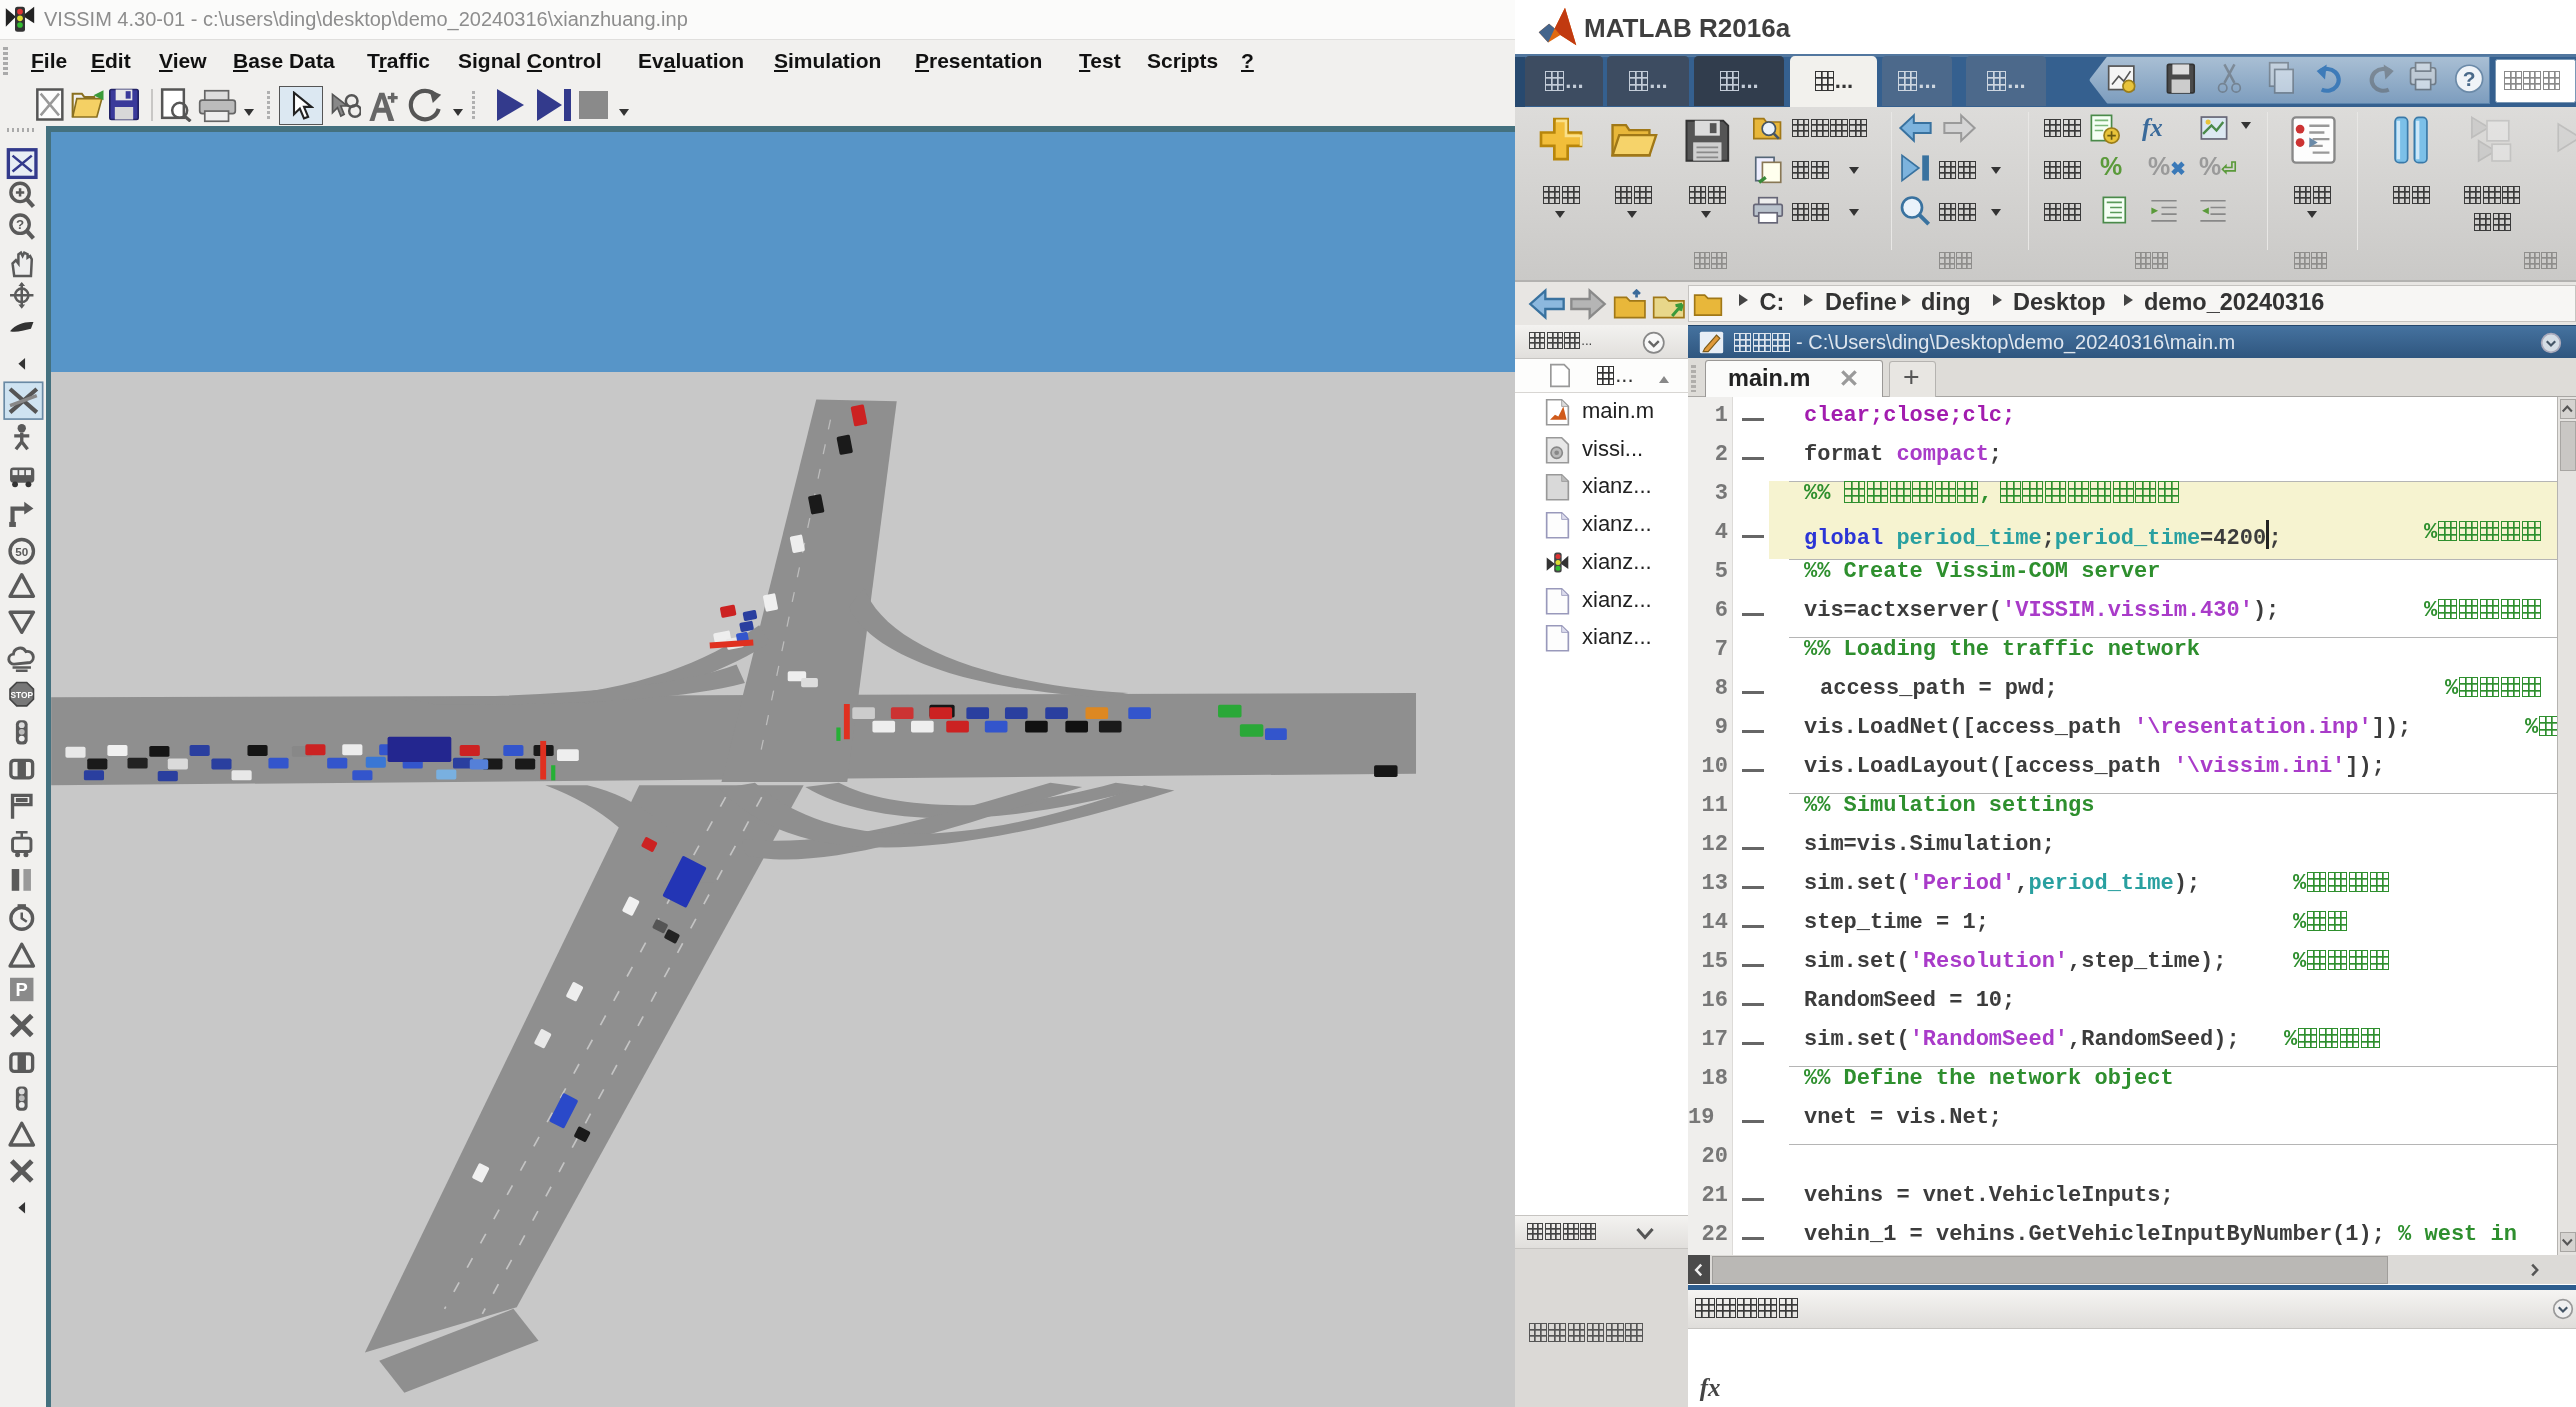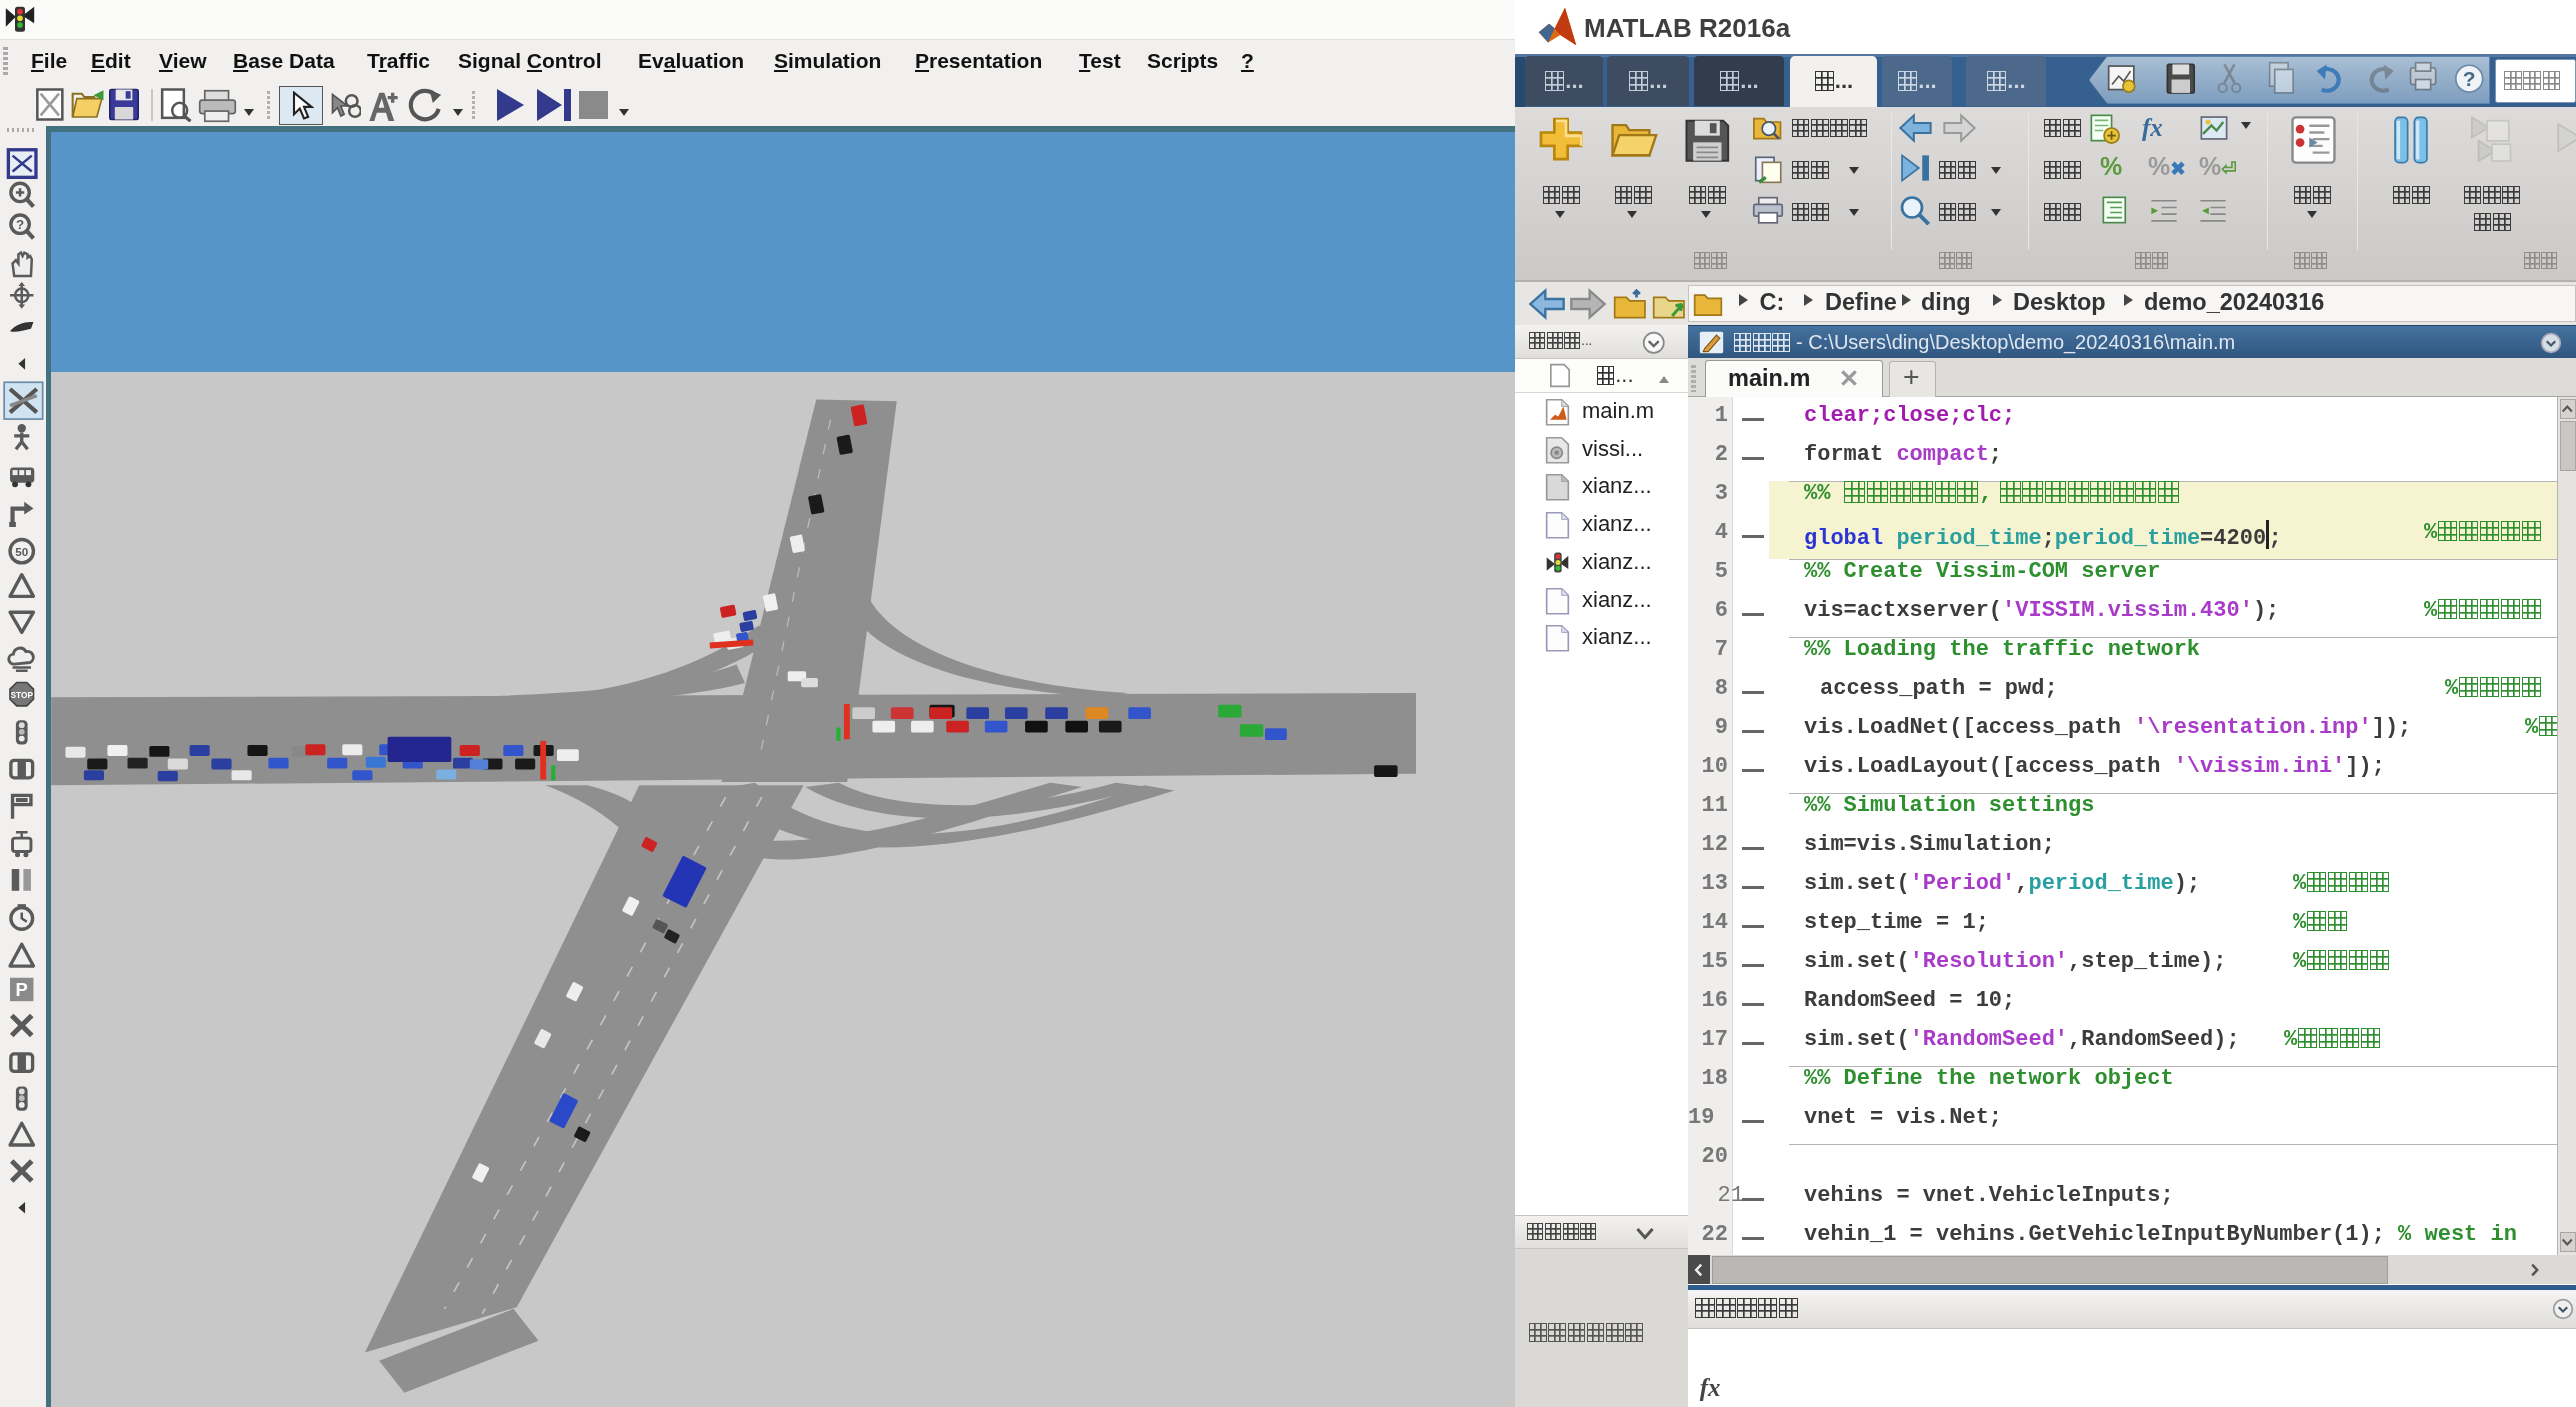--- a/index.html
+++ b/index.html
@@ -20,20 +20,21 @@
 
   <div class="abs" style="left:0;top:0;width:1515px;height:39px;background:#fbfbfa"></div>
   <svg class="abs" style="left:4.2px;top:5px" width="32" height="30" viewBox="0 0 38 36">
     <path d="M2 4 L14 14 L2 26 Z" fill="#222"></path>
       <path d="M36 2 L22 13 L36 22 Z" fill="#222"></path>
     <rect x="13" y="2" width="12" height="30" rx="3" fill="#333"></rect>
     <circle cx="19" cy="8" r="3.4" fill="#d33"></circle>
       <circle cx="19" cy="16" r="3.4" fill="#dd3"></circle>
       <circle cx="19" cy="24" r="3.4" fill="#3b3"></circle>
   </svg>
+  <div class="abs" style="left:44px;top:8.4px;font-size:20px;color:#8d8d8d">VISSIM 4.30-01 - c:\users\ding\desktop\demo_20240316\xianzhuang.inp</div>
 
   <div class="abs" style="left:0;top:39px;width:1515px;height:44px;background:#f1f0ee;border-top:0.8px solid #e0dfdd"></div>
   <div class="abs" id="menus" style="left:0;top:49px;width:1515px;height:28.5px;font-size:21px;font-weight:bold;color:#111;white-space:nowrap">
     <span class="abs" style="left:31px"><u>F</u>ile</span>
     <span class="abs" style="left:91px"><u>E</u>dit</span>
     <span class="abs" style="left:159px"><u>V</u>iew</span>
     <span class="abs" style="left:233px"><u>B</u>ase Data</span>
     <span class="abs" style="left:367px">T<u>r</u>affic</span>
     <span class="abs" style="left:458px">Signal <u>C</u>ontrol</span>
     <span class="abs" style="left:638px">Ev<u>a</u>luation</span>
@@ -668,21 +669,21 @@
 <span class="abs" style="left:0;top:630px;width:40px;text-align:right;color:#777;font-weight:bold">17</span>
 <div class="abs" style="left:54px;top:645px;width:22px;height:3.4px;background:#666"></div>
 <span class="abs" style="left:116px;top:630px;white-space:pre"><span style="color:#3c3c3c">sim.set(</span><span style="color:#a93bc9">'RandomSeed'</span><span style="color:#3c3c3c">,RandomSeed);</span></span>
 <span class="abs" style="left:596px;top:630px;white-space:pre;color:#2e8f2e">%<span class="cj c24"></span><span class="cj c24"></span><span class="cj c24"></span><span class="cj c24"></span></span>
 <span class="abs" style="left:0;top:669px;width:40px;text-align:right;color:#777;font-weight:bold">18</span>
 <span class="abs" style="left:116px;top:669px;white-space:pre"><span style="color:#2e8f2e">%% Define the network object</span></span>
 <span class="abs" style="left:0;top:708px;width:40px;text-align:left;color:#777;font-weight:bold">19</span>
 <div class="abs" style="left:54px;top:723px;width:22px;height:3.4px;background:#666"></div>
 <span class="abs" style="left:116px;top:708px;white-space:pre"><span style="color:#3c3c3c">vnet = vis.Net;</span></span>
 <span class="abs" style="left:0;top:747px;width:40px;text-align:right;color:#777;font-weight:bold">20</span>
-<span class="abs" style="left:16px;top:786px;width:40px;text-align:right;color:#777;font-weight:normal">21</span>
+<span class="abs" style="left:0;top:786px;width:40px;text-align:right;color:#777;font-weight:bold">21</span>
 <div class="abs" style="left:54px;top:801px;width:22px;height:3.4px;background:#666"></div>
 <span class="abs" style="left:116px;top:786px;white-space:pre"><span style="color:#3c3c3c">vehins = vnet.VehicleInputs;</span></span>
 <span class="abs" style="left:0;top:825px;width:40px;text-align:right;color:#777;font-weight:bold">22</span>
 <div class="abs" style="left:54px;top:840px;width:22px;height:3.4px;background:#666"></div>
 <span class="abs" style="left:116px;top:825px;white-space:pre"><span style="color:#3c3c3c">vehin_1 = vehins.GetVehicleInputByNumber(1); </span><span style="color:#2e8f2e">% west in</span></span>
 </div>
 <div class="abs" style="left:869px;top:72px;width:19.3px;height:858px;background:#e5e3e0;border-left:0.8px solid #b5b3b0">
 <div class="abs" style="left:1.7px;top:1.7px;width:16px;height:20px;background:#d5d3d0;border:0.8px solid #a8a6a3"></div>
 <svg class="abs" style="left:3.4px;top:6.7px" width="12.6" height="10" viewBox="0 0 15 12">
           <path d="M2 9 L7.5 3 L13 9" fill="none" stroke="#555" stroke-width="2.5"></path>

